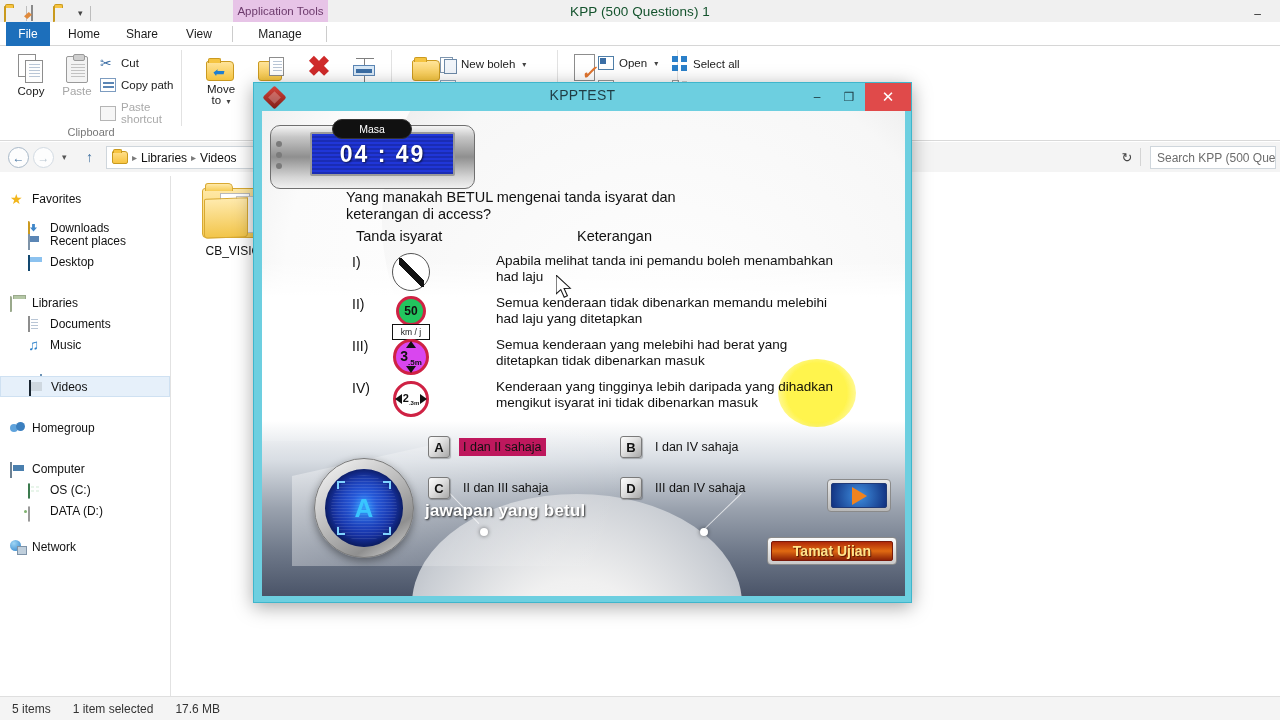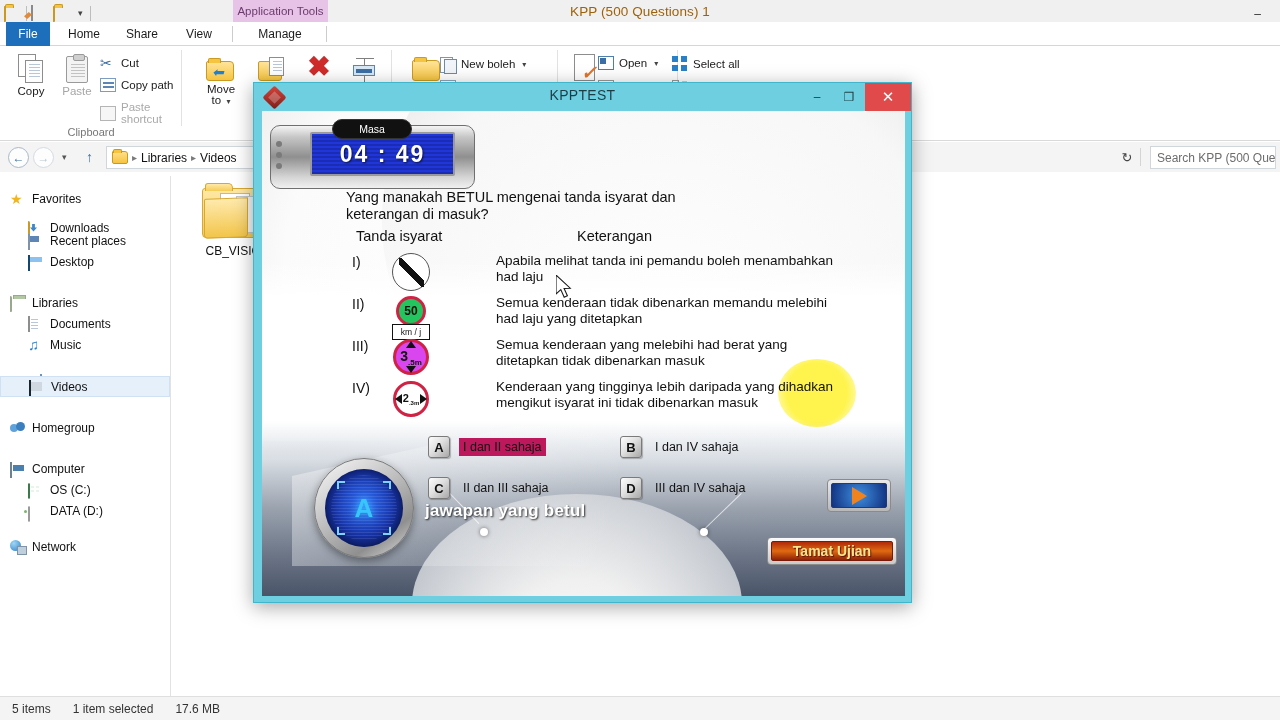--- a/index.html
+++ b/index.html
@@ -26,21 +26,21 @@
     width:16px;height:13px;background:linear-gradient(180deg,#ffdf8a,#f7c441);
     border:1px solid #c99a1e;border-radius:1px 3px 2px 2px;position:relative;top:3px;
   }
   .folder-ico:before{content:"";position:absolute;top:-3px;left:0;width:7px;height:3px;background:#f7c441;border:1px solid #c99a1e;border-bottom:none;border-radius:2px 2px 0 0;}
   .doc-ico{width:13px;height:16px;background:#fff;border:1px solid #8a8a8a;position:relative;top:2px;}
   .doc-ico:after{content:"";position:absolute;bottom:1px;right:0px;width:8px;height:7px;background:#e08a3c;clip-path:polygon(0 60%,60% 0,100% 40%,40% 100%);}
   .qat-sep{width:1px;height:15px;background:#bdbdbd;}
   .qat-drop{font-size:9px;color:#444;padding:0 3px;}
   .app-title {
     position:absolute; top:4px; left:0; width:1280px; text-align:center;
-    font-size:13.5px; color:#a16207; letter-spacing:.1px;
+    font-size:13.5px; color:#14532d; letter-spacing:.1px;
   }
   .win-ctrl-right{position:absolute;top:0;right:0;height:28px;display:flex;}
   .win-ctrl-right div{width:45px;height:28px;display:flex;align-items:center;justify-content:center;font-size:12px;color:#333;}
 
   
   .apptools-tab{
     position:absolute;top:0px;left:233px;width:95px;height:22px;
     background:#e7c4e7;color:#6c3a6c;font-size:11.5px;
     display:flex;align-items:center;justify-content:center;
   }
@@ -652,21 +652,21 @@
           <i></i>
         </div>
       <div class="timer-inner">
         <span class="timer-text">04 : 49</span>
       </div>
       <div class="timer-label">Masa</div>
     </div>
 
     <div class="qtext">
       <span>Yang manakah BETUL mengenai tanda isyarat dan</span><br>
-      <span>keterangan di masuk?</span>
+      <span>keterangan di access?</span>
     </div>
     <div class="colhead a">Tanda isyarat</div>
     <div class="colhead b">Keterangan</div>
 
     <div class="qnum" style="top:143px;">I)</div>
     <div class="qnum" style="top:185px;">II)</div>
     <div class="qnum" style="top:227px;">III)</div>
     <div class="qnum" style="top:269px;">IV)</div>
 
     <div class="sign sign-1"></div>

